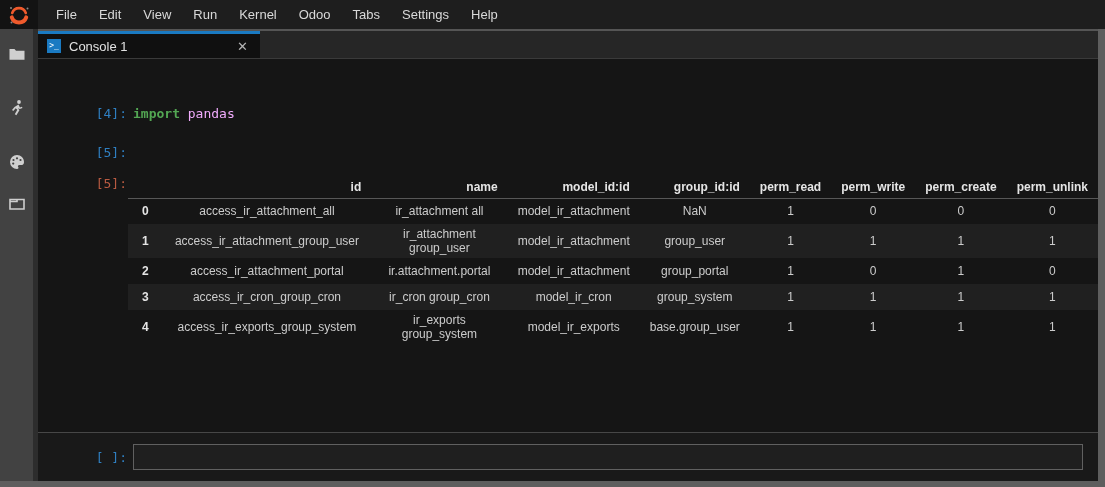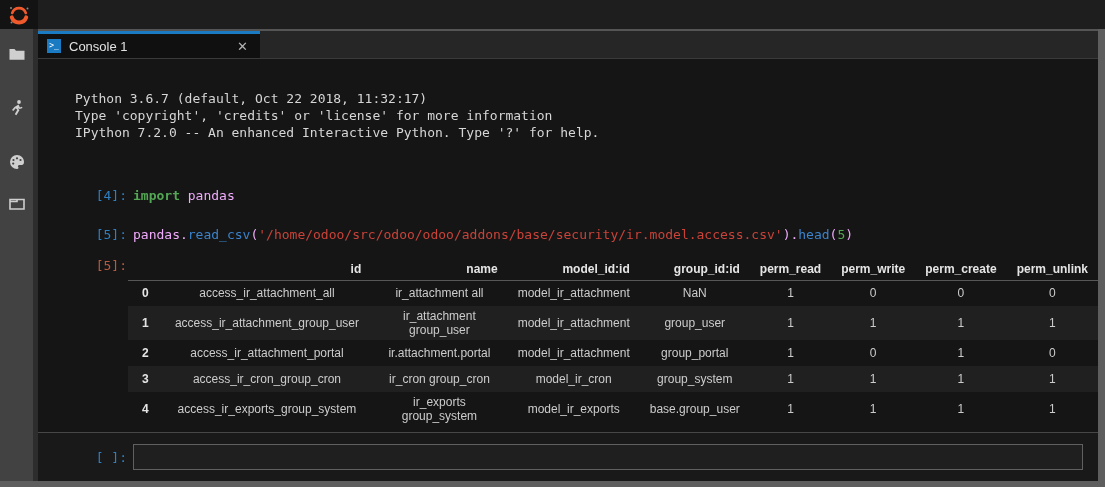--- a/index.html
+++ b/index.html
@@ -100,20 +100,31 @@
 <div class="menubar">
   <div class="logo-box">
     <svg width="22" height="22" viewBox="0 0 22 22">
       <path d="M 4.2 9 A 7.2 7.2 0 0 1 17.8 9" fill="none" stroke="#ef5a2c" stroke-width="2.6" stroke-linecap="round"></path>
       <path d="M 18.2 13.4 A 7.6 7.6 0 0 1 3.8 13.4" fill="none" stroke="#ef5a2c" stroke-width="4" stroke-linecap="round"></path>
       <circle cx="3" cy="4" r="1" fill="#8a8a8a"></circle>
       <circle cx="19.5" cy="4.5" r="1" fill="#8a8a8a"></circle>
       <circle cx="3.5" cy="18.5" r="1" fill="#8a8a8a"></circle>
     </svg>
   </div>
+  <div class="menu-items">
+      <span class="menu-item">File</span>
+      <span class="menu-item">Edit</span>
+      <span class="menu-item">View</span>
+      <span class="menu-item">Run</span>
+      <span class="menu-item">Kernel</span>
+      <span class="menu-item">Odoo</span>
+      <span class="menu-item">Tabs</span>
+      <span class="menu-item">Settings</span>
+      <span class="menu-item">Help</span>
+    </div>
 </div>
 
 <div class="sidebar">
   <div class="side-icon">
     <svg viewBox="0 0 18 18">
         <path d="M1.5 4 h5 l1.5 1.8 h8.5 v9 h-15 z" fill="#cfcfcf"></path>
       </svg>
   </div>
   <div class="side-icon">
     <svg viewBox="0 0 18 18" fill="#cfcfcf">
@@ -141,32 +152,28 @@
 <div class="tabbar">
   <div class="tab">
     <span class="console-glyph">&gt;_</span>
     <span class="tab-label">Console 1</span>
     <span class="tab-close">✕</span>
   </div>
 </div>
 
 <div class="console">
 
-  <pre class="banner">Python 3.6.7 (default, Oct 22 2018, 11:32:17)
-Type 'copyright', 'credits' or 'license' for more information
-IPython 7.2.0 -- An enhanced Interactive Python. Type '?' for help.</pre>
 
   <div class="cell cell-4">
     <div class="prompt">[4]:</div>
     <div class="code"><span class="tk-kw">import</span><span class="tk-pl"> pandas</span></div>
   </div>
 
   <div class="cell cell-5">
     <div class="prompt">[5]:</div>
-    <div class="code"><span class="tk-pl">pandas.</span><span class="tk-fn">read_csv</span><span class="tk-pl">(</span><span class="tk-str">'/home/odoo/src/odoo/odoo/addons/base/security/ir.model.access.csv'</span><span class="tk-pl">).</span><span class="tk-fn">head</span><span class="tk-pl">(</span><span class="tk-num">5</span><span class="tk-pl">)</span></div>
   </div>
 
   <div class="out-row">
     <div class="prompt out">[5]:</div>
     <table class="df">
       <thead>
         <tr>
             <th></th>
             <th>id</th>
             <th>name</th>

